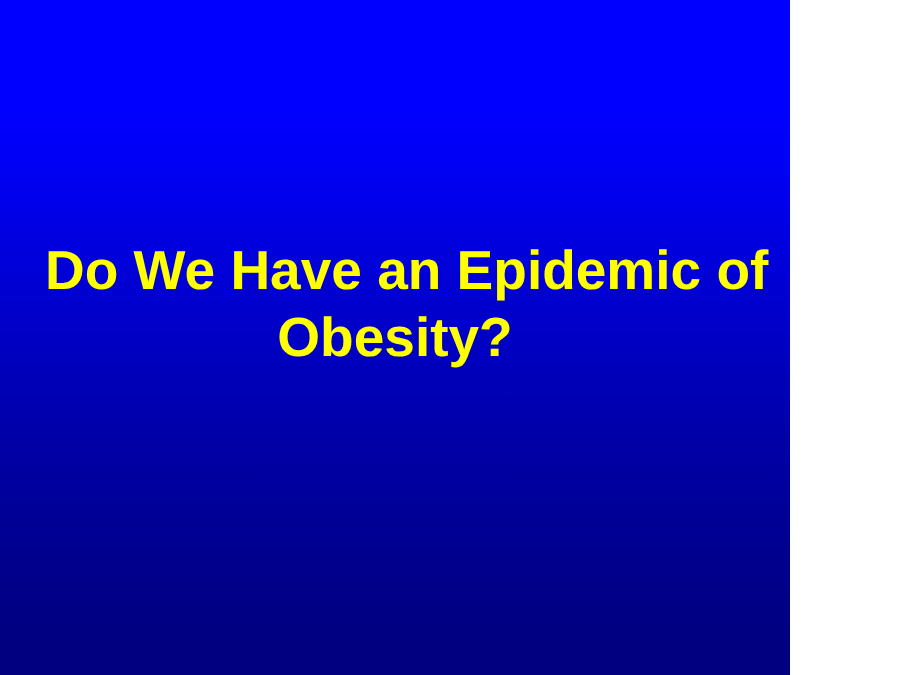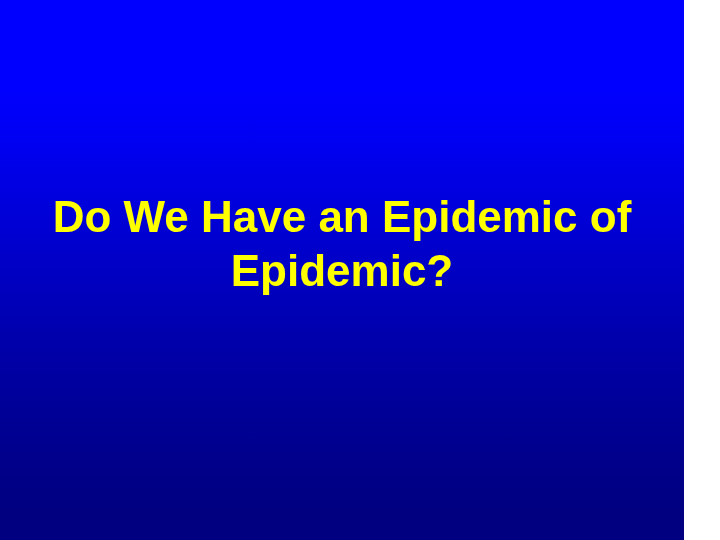--- a/index.html
+++ b/index.html
@@ -9,21 +9,21 @@
   }
   body {
     width: 720px;
     height: 540px;
     overflow: hidden;
     font-family: "Liberation Sans", sans-serif;
   }
 
   .slide {
     position: relative;
-    width: 684px;
+    width: 632px;
     height: 540px;
     box-sizing: border-box;
     overflow: hidden;
     background: linear-gradient(
       to bottom,
       #0000ff 0%,
       #0000ff 16%,
       #0000f2 26%,
       #0000db 38%,
       #0000c4 50%,
@@ -54,16 +54,16 @@
     white-space: nowrap;
   }
 </style>
 </head>
 <body>
 
 <div class="slide">
 
   <div class="slide-title-block">
     <span class="slide-title-line">Do We Have an Epidemic of</span>
-    <span class="slide-title-line">Epidemic?</span>
+    <span class="slide-title-line">Obesity?</span>
   </div>
 
 </div>
 
 </body></html>

